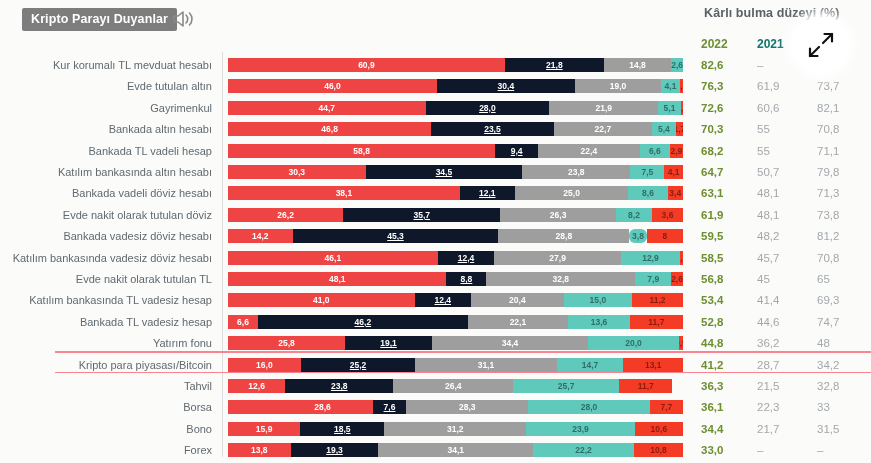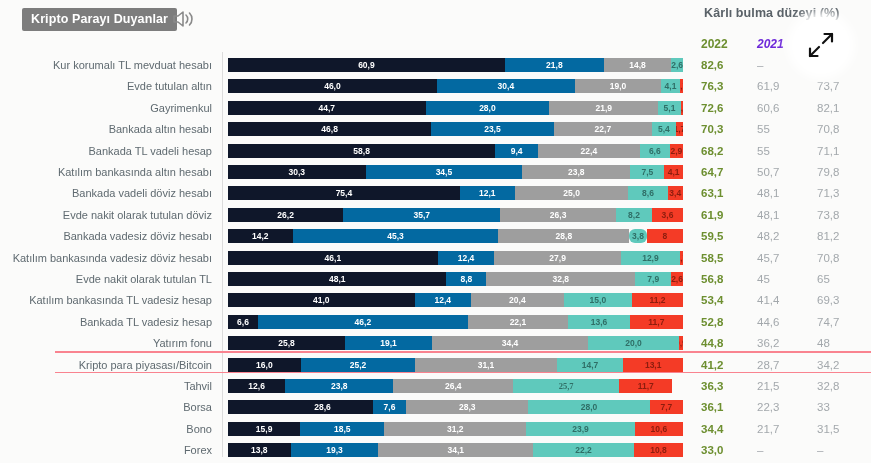--- a/index.html
+++ b/index.html
@@ -50,21 +50,21 @@
 
   
   .yr-head {
     position: absolute; top: 37px;
     font-size: 12px;
     font-weight: bold;
     text-align: left;
     white-space: nowrap;
   }
   #yr-2022 { left: 701px; color: #6d8f30; }
-  #yr-2021 { left: 757px; color: #6d28d9; font-weight: bold; font-style: italic;}
+  #yr-2021 { left: 757px; color: #0f766e; font-weight: bold;}
   #yr-2020 { left: 817px; color: #9aa0a6; font-weight: bold;}
 
   
   #expand-badge {
     position: absolute;
     left: 793px; top: 17px;
     width: 56px; height: 56px;
     border-radius: 50%;
     background: #ffffff;
     display: flex; align-items: center; justify-content: center;
@@ -111,22 +111,22 @@
     display: flex;
     align-items: center;
     justify-content: center;
     font-size: 8.5px;
     font-weight: bold;
     color: #ffffff;
     overflow: hidden;
     white-space: nowrap;
     box-sizing: border-box;
   }
-  .seg.s0 { background: #0f172a; }
-  .seg.s1 { background: #0369a1; }
+  .seg.s0 { background: #ef4444; }
+  .seg.s1 { background: #0f172a; text-decoration: underline; }
   .seg.s2 { background: #9e9e9e; }
   .seg.s3 { background: #5fc9bc; color:#2f6e66; }
   .seg.s4 { background: #f43b26; color:#8c1d0e; }
   .v {
     position: absolute;
     top: 0;
     font-size: 11.5px;
     line-height: 22px;
     white-space: nowrap;
   }
@@ -251,21 +251,21 @@
             <div class="seg s3" style="width: 34.0569px;">7,5</div>
             <div class="seg s4" style="width: 18.6178px;">4,1</div>
           </div>
           <div class="v v0">64,7</div>
           <div class="v v1">50,7</div>
           <div class="v v2">79,8</div>
         </div>
         <div class="row" style="top: 130.4px;">
           <div class="row-label">Bankada vadeli döviz hesabı</div>
           <div class="bar">
-            <div class="seg s0" style="width: 231.818px;">75,4</div>
+            <div class="seg s0" style="width: 231.818px;">38,1</div>
             <div class="seg s1" style="width: 55px;">12,1</div>
             <div class="seg s2" style="width: 113.636px;">25,0</div>
             <div class="seg s3" style="width: 39.0909px;">8,6</div>
             <div class="seg s4" style="width: 15.4545px;">3,4</div>
           </div>
           <div class="v v0">63,1</div>
           <div class="v v1">48,1</div>
           <div class="v v2">71,3</div>
         </div>
         <div class="row" style="top: 151.8px;">
@@ -371,21 +371,21 @@
           <div class="v v0">41,2</div>
           <div class="v v1">28,7</div>
           <div class="v v2">34,2</div>
         </div>
         <div class="row" style="top: 323px;">
           <div class="row-label">Tahvil</div>
           <div class="bar">
             <div class="seg s0" style="width: 57.2156px;">12,6</div>
             <div class="seg s1" style="width: 108.074px;">23,8</div>
             <div class="seg s2" style="width: 119.88px;">26,4</div>
-            <div class="seg s3" style="width: 106px; font-family: Liberation Serif, serif;">25,7</div>
+            <div class="seg s3" style="width: 106px;">25,7</div>
             <div class="seg s4" style="width: 53.1287px;">11,7</div>
           </div>
           <div class="v v0">36,3</div>
           <div class="v v1">21,5</div>
           <div class="v v2">32,8</div>
         </div>
         <div class="row" style="top: 344.4px;">
           <div class="row-label">Borsa</div>
           <div class="bar">
             <div class="seg s0" style="width: 150px; padding-left: 44px;">28,6</div>

